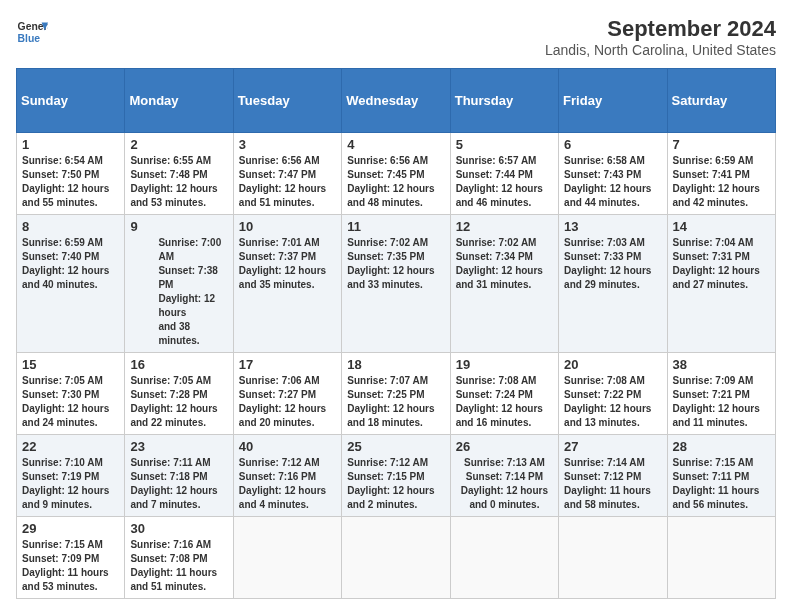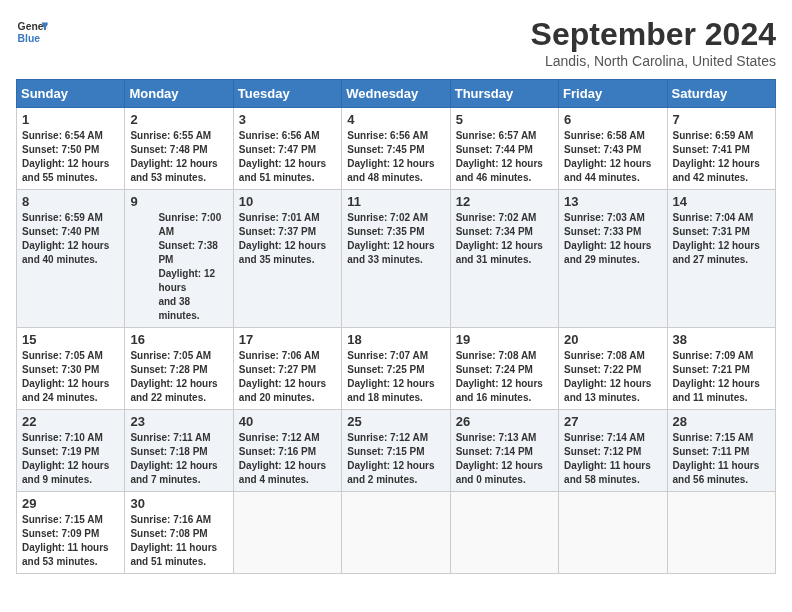--- a/index.html
+++ b/index.html
@@ -22,39 +22,39 @@
       gap: 4px;
     }
     .logo-icon {
       width: 32px;
       height: 32px;
     }
     .title-area {
       text-align: right;
     }
     .month-title {
-      font-size: 32px;
+      font-size: 22px;
       font-weight: bold;
       color: #333;
     }
     .location {
       font-size: 14px;
       color: #555;
     }
     .calendar {
       width: 100%;
       border-collapse: collapse;
       border: 1px solid #ccc;
     }
     .calendar th {
       background-color: #3a7abf;
       color: #fff;
       font-size: 13px;
       font-weight: bold;
-      padding: 6px 4px;
+      padding: 24px 4px;
       text-align: left;
       border: 1px solid #2e6aad;
     }
     .calendar td {
       vertical-align: top;
       border: 1px solid #ccc;
       padding: 4px 5px;
       font-size: 10px;
       color: #333;
       width: 14.28%;
@@ -286,21 +286,21 @@
         </td>
         <td>
           <span class="day-num">25</span>
           <div class="day-info" style="white-space: pre-line;">Sunrise: 7:12 AM
 Sunset: 7:15 PM
 Daylight: 12 hours
 and 2 minutes.</div>
         </td>
         <td>
           <span class="day-num">26</span>
-          <div class="day-info" style="white-space: pre-line;">Sunrise: 7:13 AM
+          <div class="day-info" style="white-space: pre-line; text-align: center;">Sunrise: 7:13 AM
 Sunset: 7:14 PM
 Daylight: 12 hours
 and 0 minutes.</div>
         </td>
         <td>
           <span class="day-num">27</span>
           <div class="day-info" style="white-space: pre-line;">Sunrise: 7:14 AM
 Sunset: 7:12 PM
 Daylight: 11 hours
 and 58 minutes.</div>

